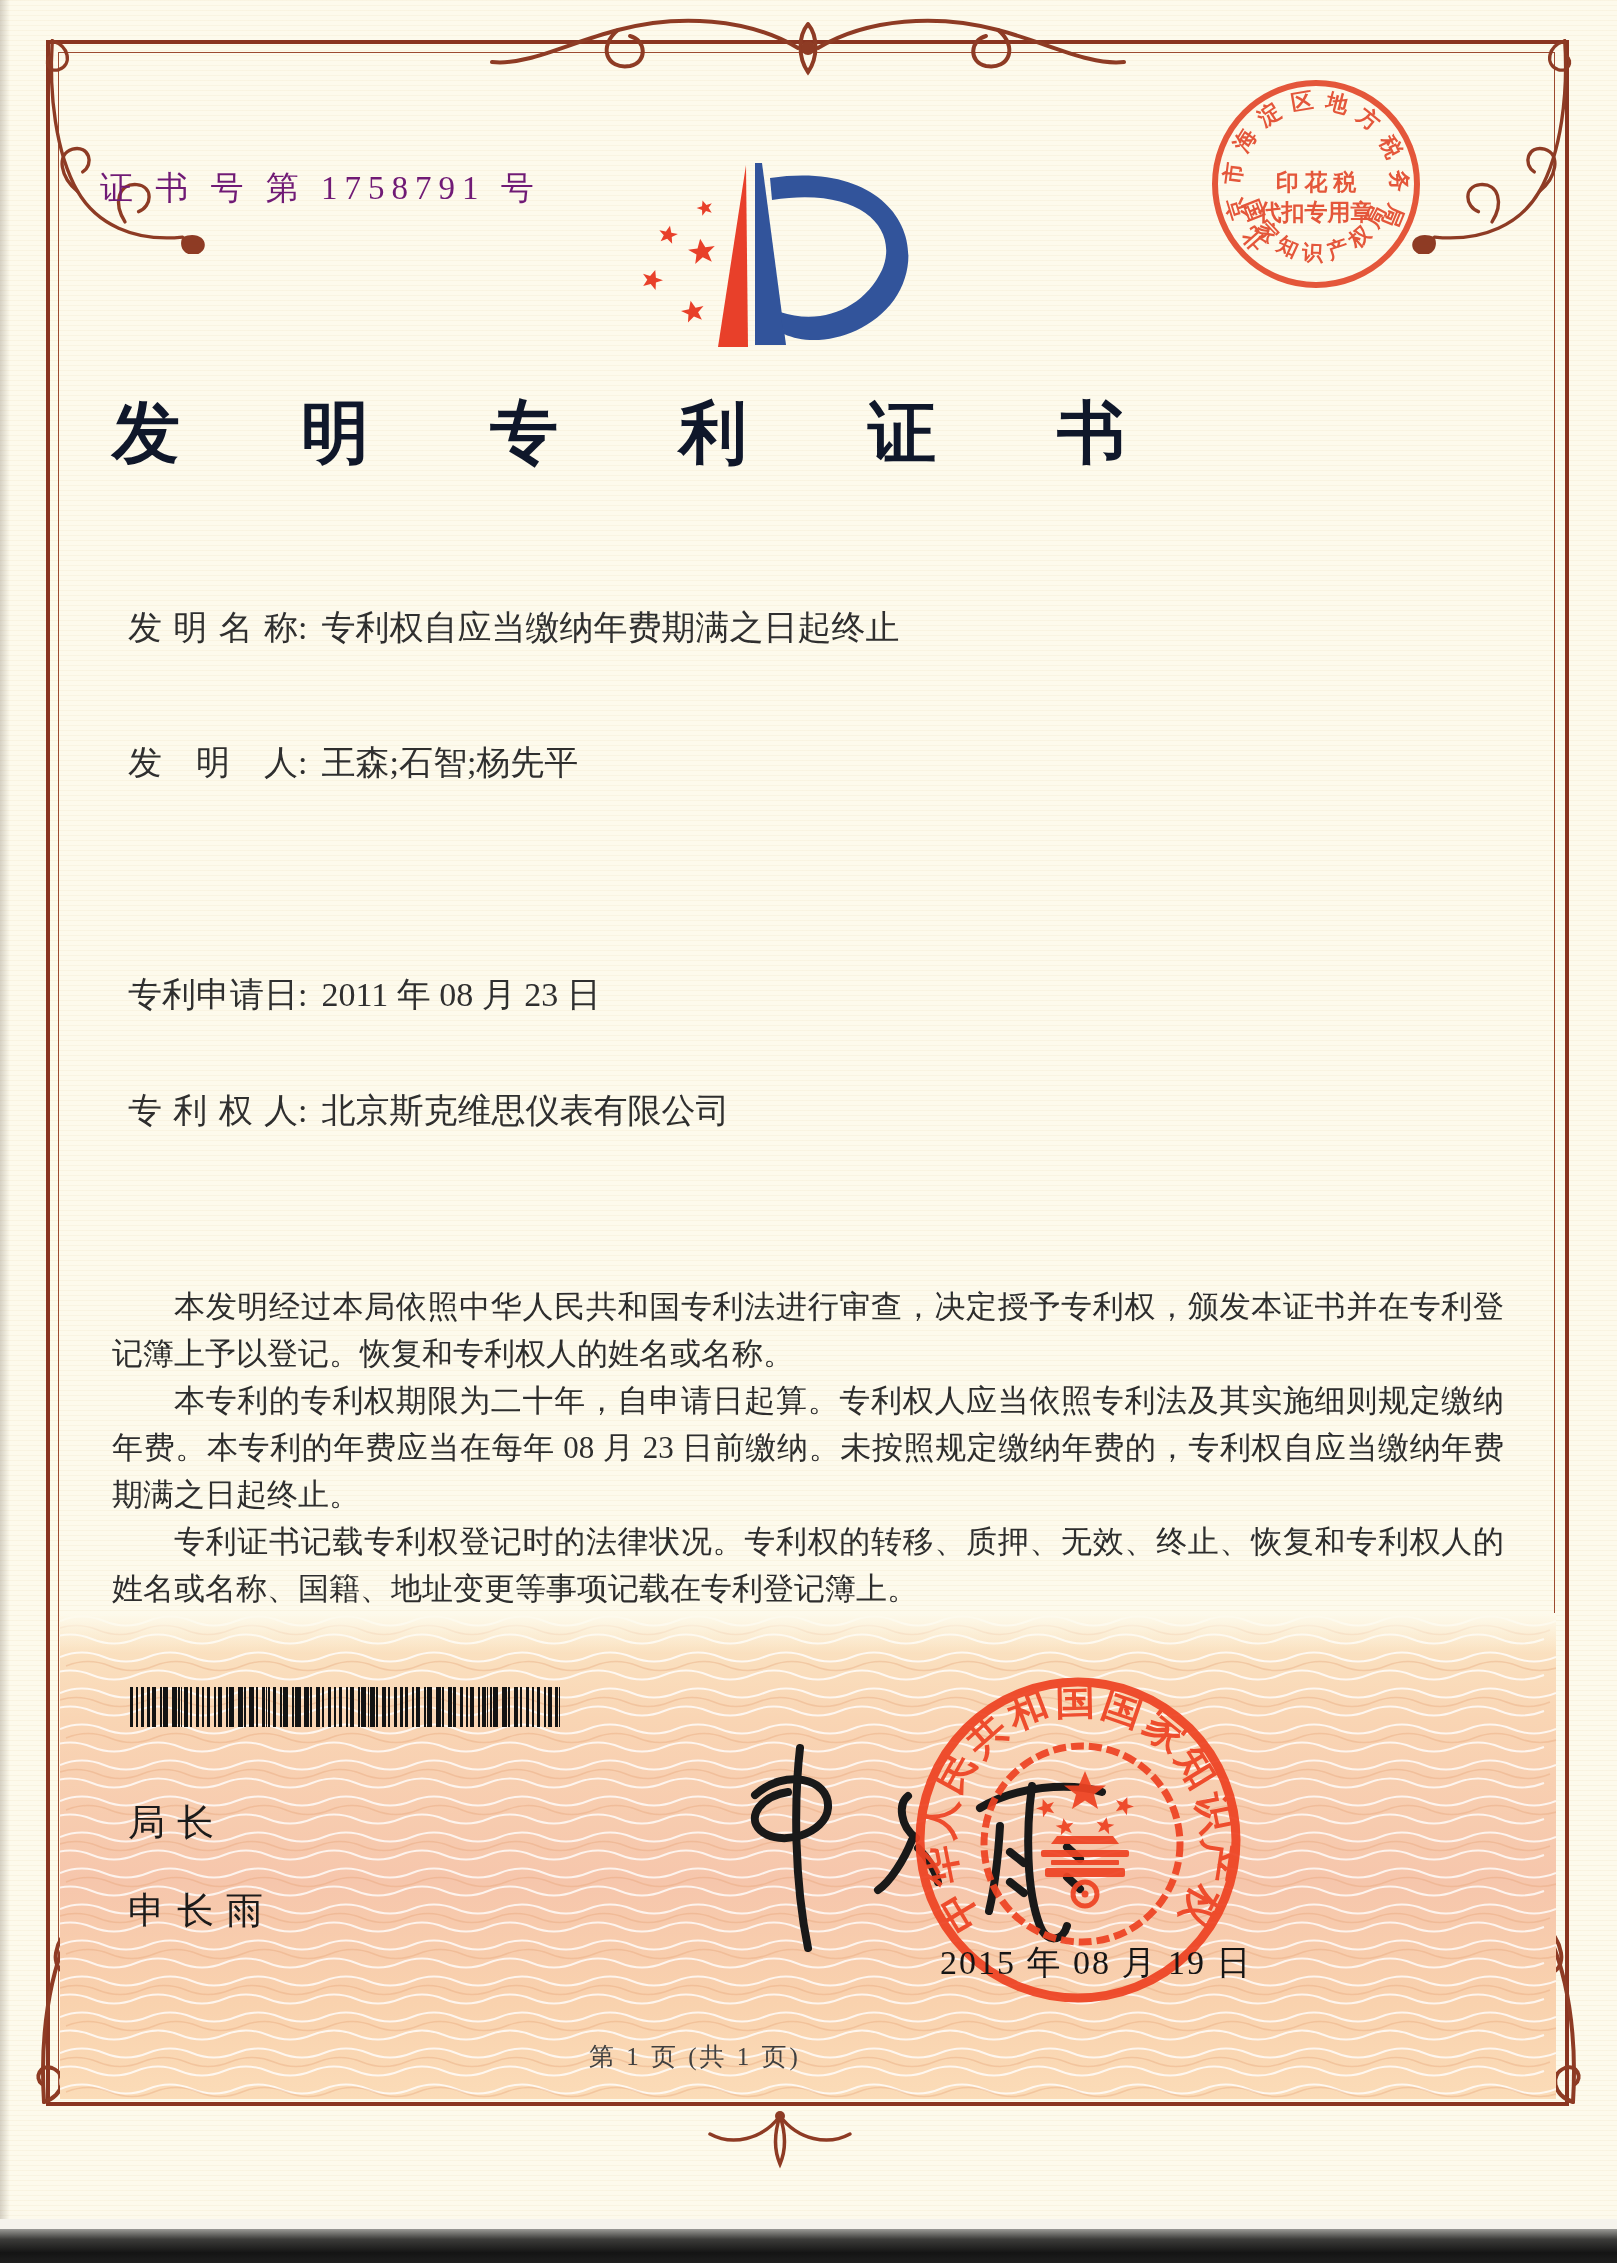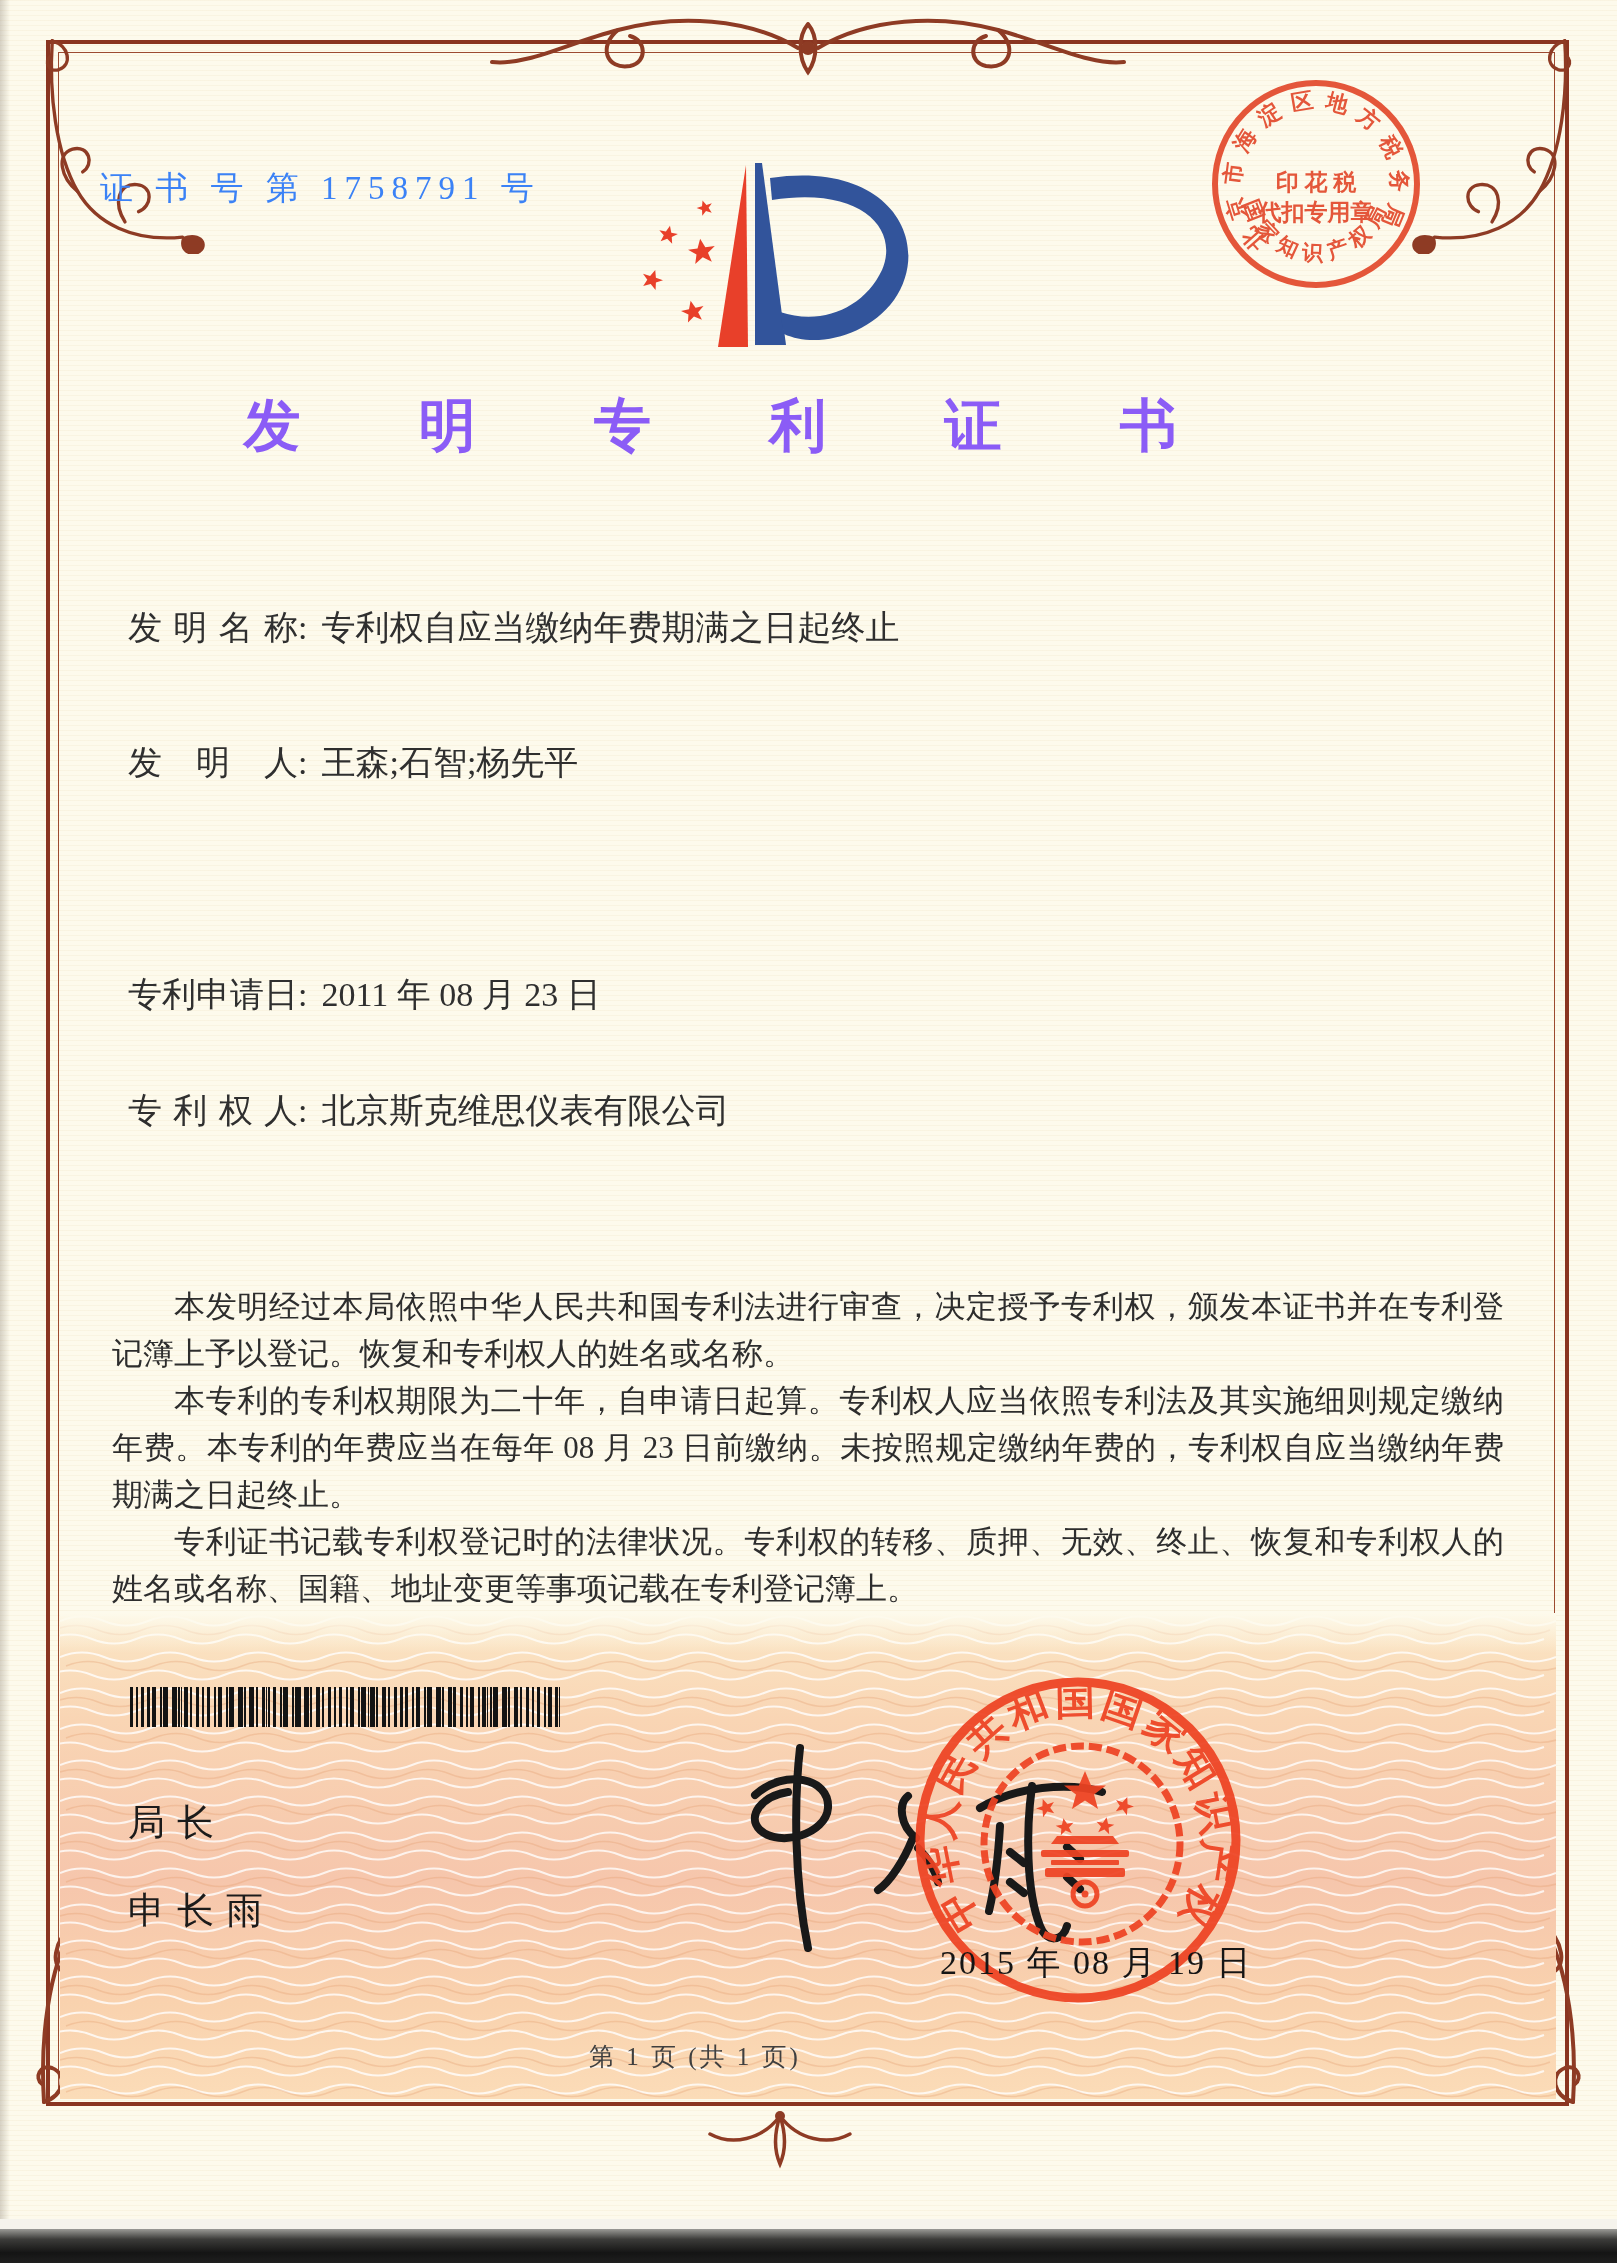--- a/index.html
+++ b/index.html
@@ -10,23 +10,23 @@
   }
   .page::before{ 
     content:"";position:absolute;inset:0;pointer-events:none;
     background:repeating-linear-gradient(180deg,rgba(240,228,196,.28) 0 1px,rgba(255,255,255,0) 1px 5px);
   }
   .abs{position:absolute;}
   
   .frame-outer{left:46px;top:40px;width:1515px;height:2058px;border:4px solid #8a3521;}
   .frame-inner{left:58px;top:52px;width:1495px;height:2038px;border:1px solid #9c4a30;}
   
-  .cert-no{left:100px;top:166px;font-size:33px;letter-spacing:7px;color:#3b82f6;}
-  .title{left:60px;top:388px;width:1300px;text-align:center;font-size:57px;font-weight:600;
-         letter-spacing:52px;text-indent:52px;color:#8b5cf6;}
+  .cert-no{left:100px;top:166px;font-size:33px;letter-spacing:7px;color:#701a75;}
+  .title{left:60px;top:388px;width:1300px;text-align:left;font-size:68px;font-weight:600;
+         letter-spacing:52px;text-indent:52px;color:#0f172a;}
   
   .field{left:128px;font-size:34px;color:#2f2f2f;white-space:nowrap;}
   .field .lab{display:inline-block;}
   .field .val{margin-left:14px;}
   .f0{top:605px}.f1{top:740px}.f2{top:856px}.f3{top:972px}.f4{top:1088px}.f5{top:1204px}
   
   .paras{left:112px;top:1283px;width:1392px;}
   .paras p{margin:0;font-size:31px;line-height:47px;text-align:justify;text-indent:2em;color:#2d2d2d;}
   
   .band{left:60px;top:1613px;width:1496px;height:486px;

